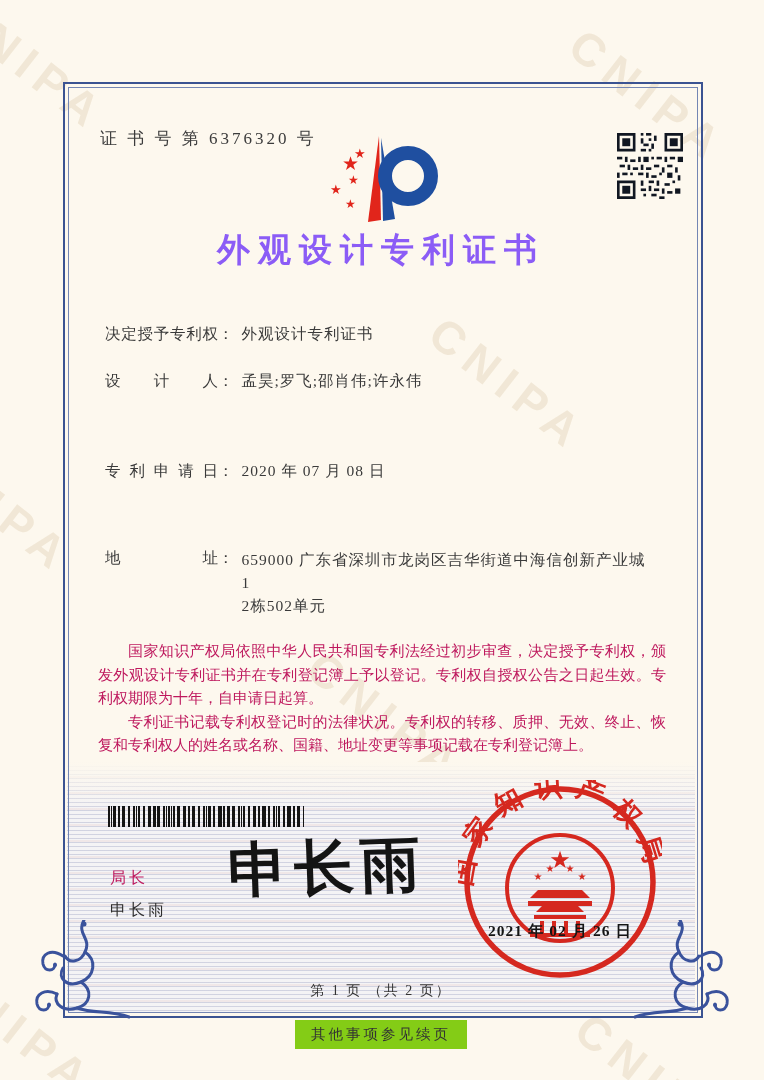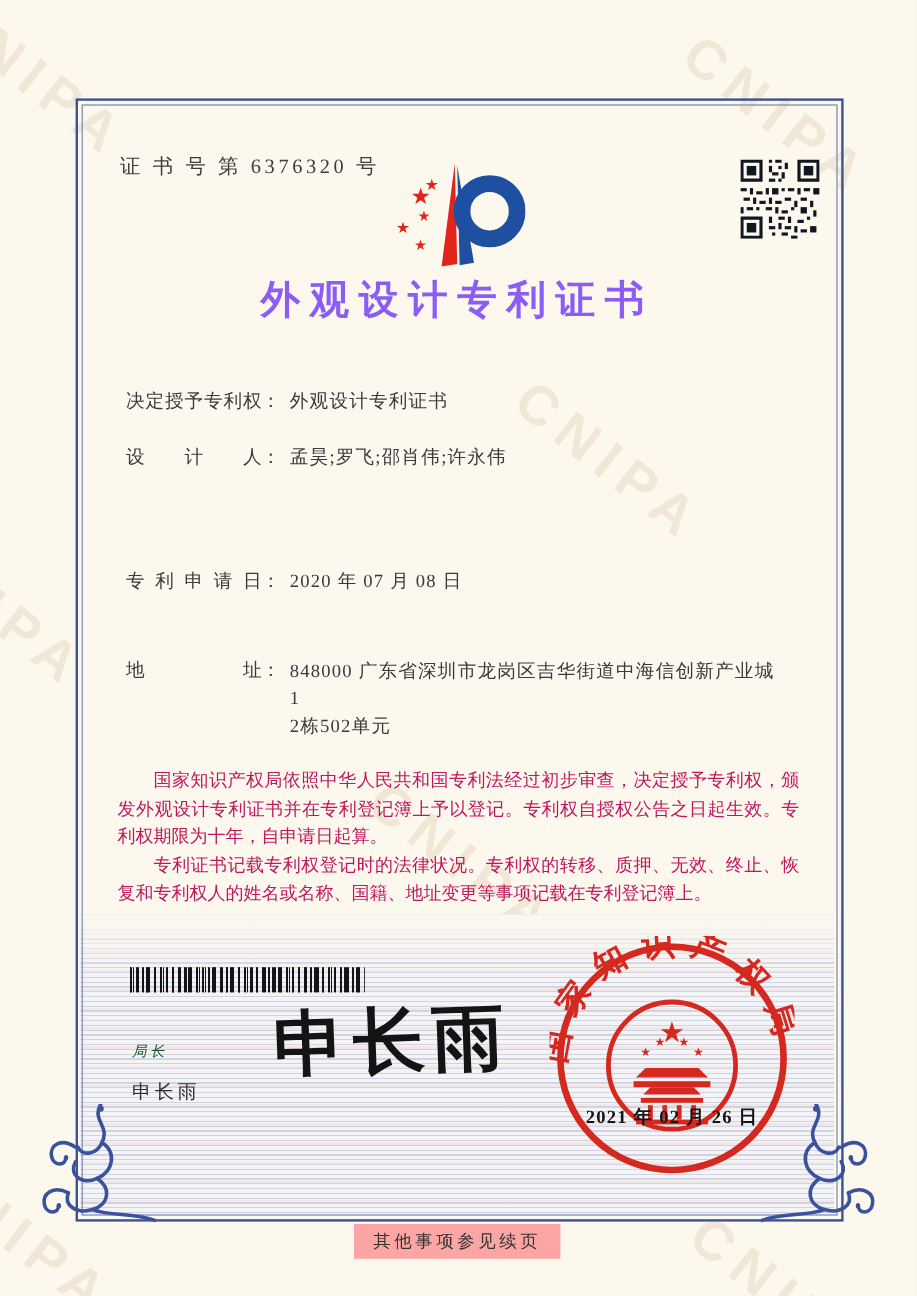--- a/index.html
+++ b/index.html
@@ -46,33 +46,33 @@
   .paras{position:absolute;left:98px;top:640px;width:568px;font-size:15px;line-height:23.5px;
          color:#be185d;text-align:justify;}
   .paras p{margin:0;text-indent:2em;}
 
   .barcode{position:absolute;left:108px;top:806px;width:196px;height:21px;
     background-image:
       repeating-linear-gradient(90deg,#141414 0 2px,transparent 2px 5px),
       repeating-linear-gradient(90deg,#141414 0 1px,transparent 1px 7px),
       repeating-linear-gradient(90deg,transparent 0 3px,#141414 3px 4px,transparent 4px 11px);}
 
-  .signer-title{position:absolute;left:110px;top:868px;font-size:12px;letter-spacing:3px;color:#14532d;font-style:italic;}
+  .signer-title{position:absolute;left:110px;top:868px;font-size:16px;letter-spacing:3px;color:#be185d;}
   .signer-name{position:absolute;left:110px;top:900px;font-size:16px;letter-spacing:3px;color:#2e2e2e;}
   .autograph{position:absolute;left:228px;top:838px;font-size:60px;font-weight:bold;
              letter-spacing:6px;color:#141414;transform:rotate(-2deg);line-height:1;}
 
   .seal{position:absolute;left:458px;top:780px;width:204px;height:204px;}
   .seal-date{position:absolute;left:458px;top:921px;width:204px;text-align:center;
              font-size:15.5px;font-weight:bold;letter-spacing:1px;color:#151515;}
 
   .pageno{position:absolute;left:63px;top:982px;width:636px;text-align:center;
           font-size:14px;letter-spacing:2px;color:#333;}
   .note-wrap{position:absolute;left:63px;top:1020px;width:636px;text-align:center;}
-  .note{display:inline-block;padding:5px 16px;background:#fca5a5;font-size:14.5px;
+  .note{display:inline-block;padding:5px 16px;background:#84cc16;font-size:14.5px;
         letter-spacing:3px;color:#333;}
 
   .flourish{position:absolute;width:108px;height:108px;z-index:2;}
   .flourish.left{left:22px;top:920px;}
   .flourish.right{left:634px;top:920px;transform:scaleX(-1);}
 </style>
 </head>
 <body>
 
 <div class="page">
@@ -198,25 +198,25 @@
     </svg>
 
     <div class="title">外观设计专利证书</div>
 
     <div class="row" style="top:324px;">
       <span class="lbl">决定授予专利权</span><span class="colon">：</span><span class="val">外观设计专利证书</span>
     </div>
     <div class="row" style="top:371px;">
       <span class="lbl">设计人</span><span class="colon">：</span><span class="val">孟昊;罗飞;邵肖伟;许永伟</span>
     </div>
-    <div class="row" style="top:474px;text-decoration:underline;">
+    <div class="row" style="top:461px;text-decoration:underline;">
       <span class="lbl">专利申请日</span><span class="colon">：</span><span class="val">2020 年 07 月 08 日</span>
     </div>
     <div class="row" style="top:548px;">
-      <span class="lbl">地址</span><span class="colon">：</span><span class="val addr">848000 广东省深圳市龙岗区吉华街道中海信创新产业城1
+      <span class="lbl">地址</span><span class="colon">：</span><span class="val addr">659000 广东省深圳市龙岗区吉华街道中海信创新产业城1
 2栋502单元</span>
     </div>
 
     <div class="paras">
       <p>国家知识产权局依照中华人民共和国专利法经过初步审查，决定授予专利权，颁发外观设计专利证书并在专利登记簿上予以登记。专利权自授权公告之日起生效。专利权期限为十年，自申请日起算。</p>
       <p>专利证书记载专利权登记时的法律状况。专利权的转移、质押、无效、终止、恢复和专利权人的姓名或名称、国籍、地址变更等事项记载在专利登记簿上。</p>
     </div>
 
     <div class="barcode"></div>
 
@@ -245,18 +245,19 @@
         <rect x="76" y="135" width="52" height="4"></rect>
         <rect x="82" y="141" width="4" height="12"></rect>
           <rect x="94" y="141" width="4" height="12"></rect>
         <rect x="106" y="141" width="4" height="12"></rect>
           <rect x="118" y="141" width="4" height="12"></rect>
         <rect x="72" y="153" width="60" height="4"></rect>
       </g>
     </svg>
     <div class="seal-date">2021 年 02 月 26 日</div>
 
+    <div class="pageno">第 1 页 （共 2 页）</div>
     <div class="note-wrap">
       <span class="note">其他事项参见续页</span>
     </div>
 
   </div>
 </div>
 
 </body></html>

